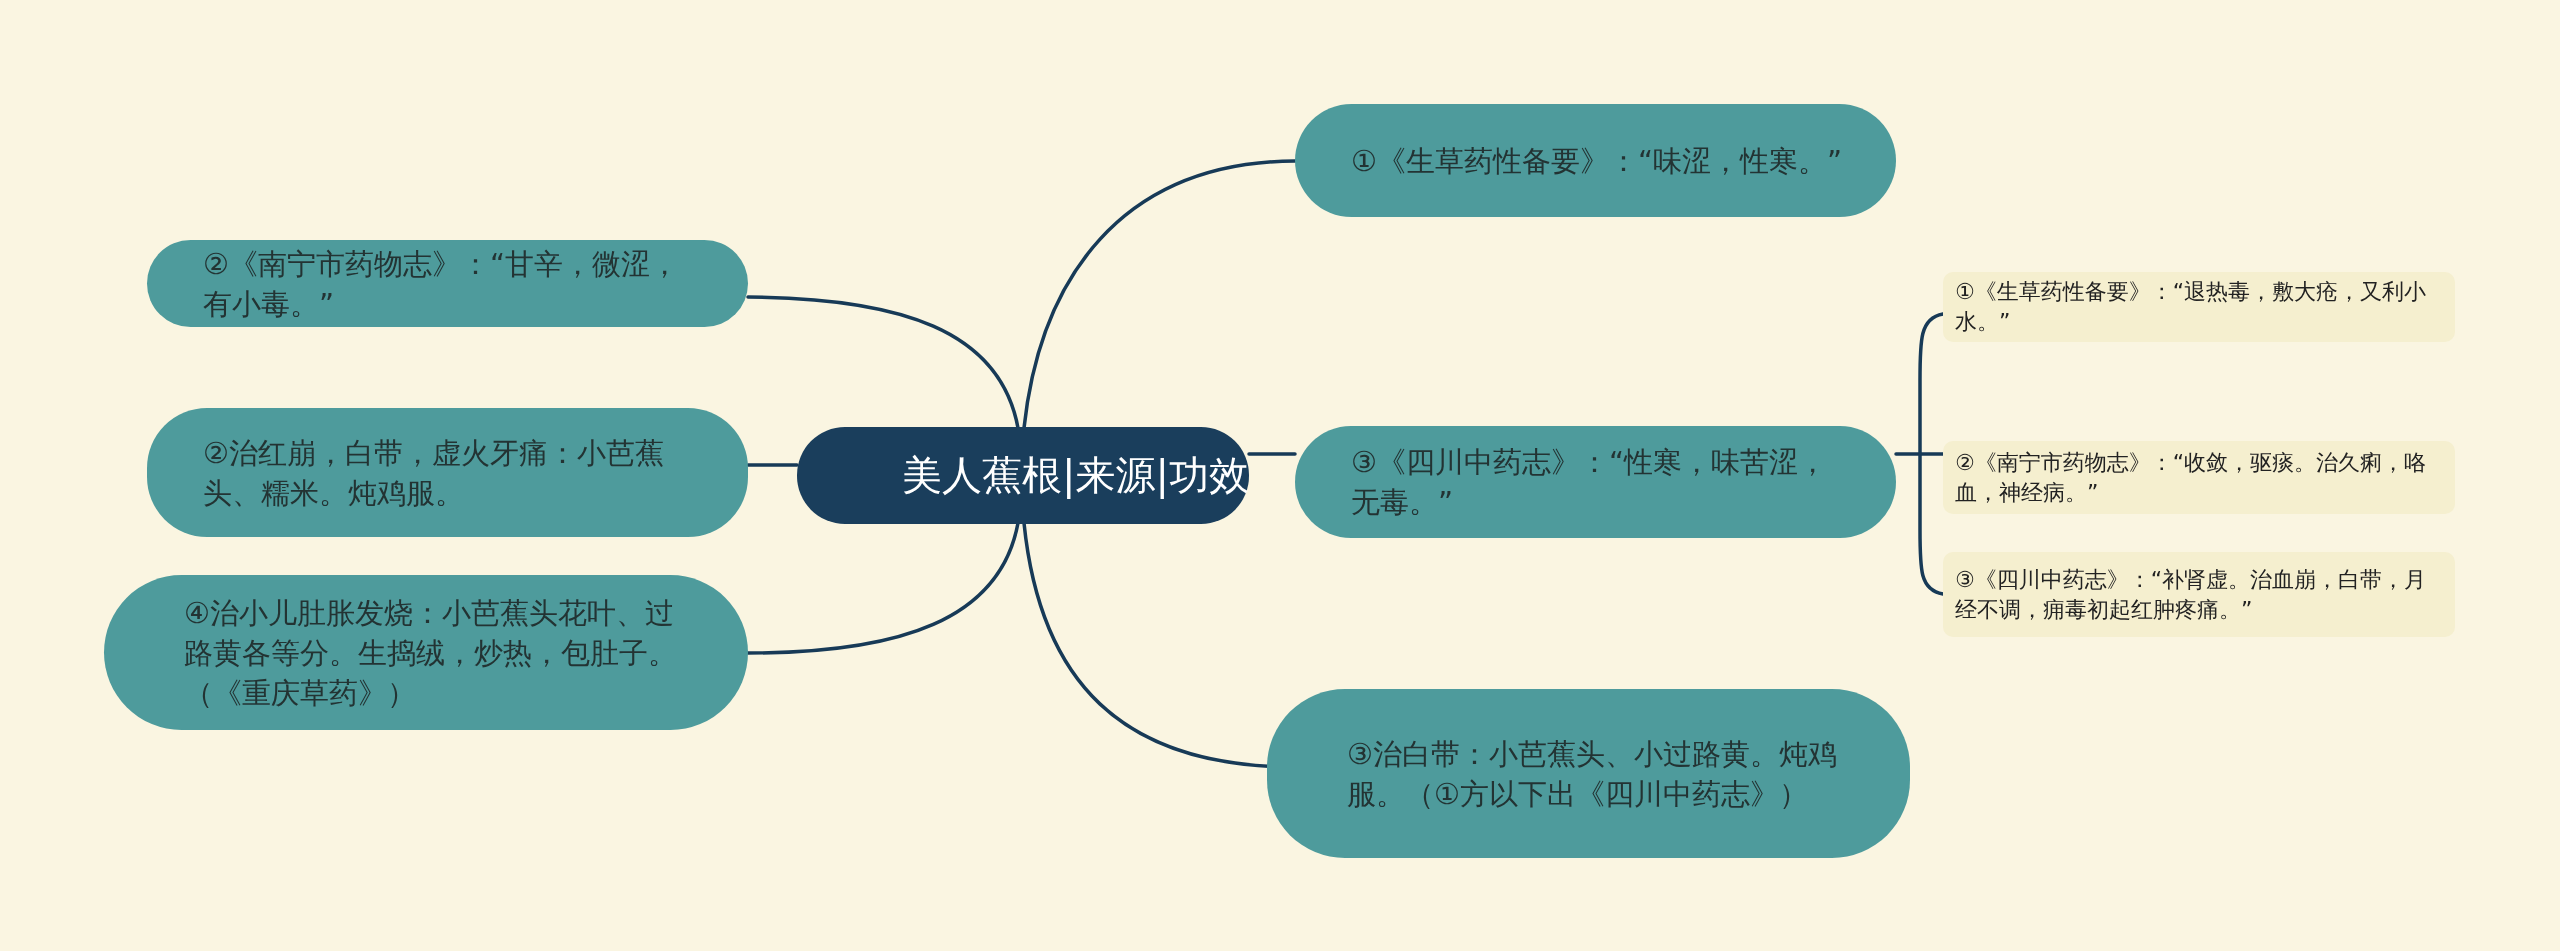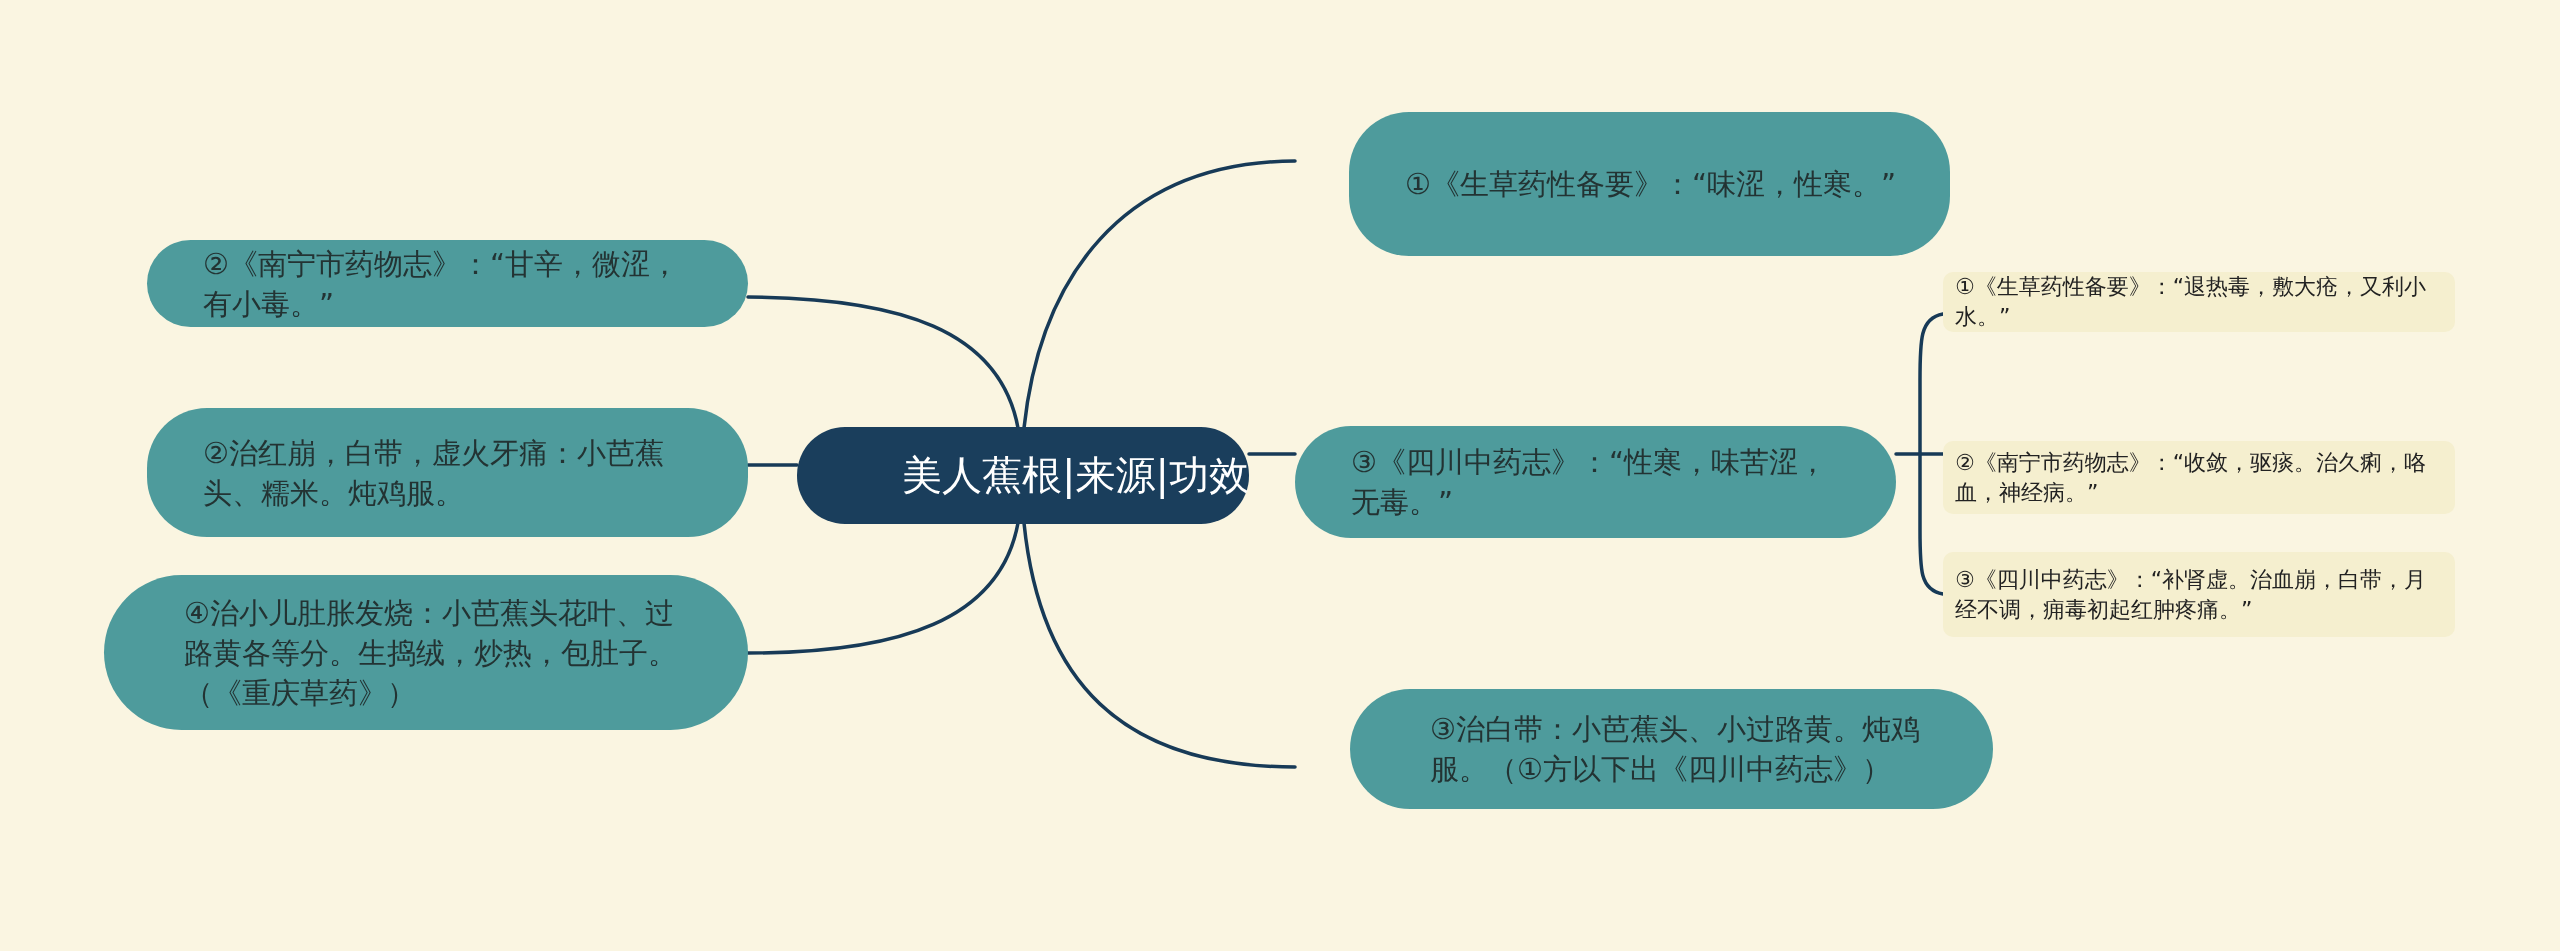--- a/index.html
+++ b/index.html
@@ -89,33 +89,33 @@
 </div>
 
 <div class="node branch" style="left:147px; top:408px; width:601px; height:129px;">
   <span>②治红崩，白带，虚火牙痛：小芭蕉头、糯米。炖鸡服。</span>
 </div>
 
 <div class="node branch" style="left:104px; top:575px; width:644px; height:155px; border-radius:78px; padding-left:80px; padding-right:50px;justify-content:center;">
   <span>④治小儿肚胀发烧：小芭蕉头花叶、过路黄各等分。生捣绒，炒热，包肚子。（《重庆草药》）</span>
 </div>
 
-<div class="node branch" style="left:1349px; top:104px; width:601px; height:144px;margin-top:8px;">
+<div class="node branch" style="left:1295px; top:104px; width:601px; height:113px;">
   <span>①《生草药性备要》：“味涩，性寒。”</span>
 </div>
 
 <div class="node branch" style="left:1295px; top:398px; width:601px; height:112px;margin-top:28px;">
   <span>③《四川中药志》：“性寒，味苦涩，无毒。”</span>
 </div>
 
-<div class="node branch" style="left:1350px; top:689px; width:643px; height:120px; border-radius:78px; padding-left:80px; padding-right:50px;">
+<div class="node branch" style="left:1267px; top:689px; width:643px; height:169px; border-radius:78px; padding-left:80px; padding-right:50px;">
   <span>③治白带：小芭蕉头、小过路黄。炖鸡服。（①方以下出《四川中药志》）</span>
 </div>
 
-<div class="node leaf" style="left:1943px; top:272px; width:512px; height:60px;">
+<div class="node leaf" style="left:1943px; top:272px; width:512px; height:70px;">
   <span>①《生草药性备要》：“退热毒，敷大疮，又利小水。”</span>
 </div>
 
 <div class="node leaf" style="left:1943px; top:413px; width:512px; height:73px;margin-top:28px;">
   <span>②《南宁市药物志》：“收敛，驱痰。治久痢，咯血，神经病。”</span>
 </div>
 
 <div class="node leaf" style="left:1943px; top:552px; width:512px; height:85px;">
   <span>③《四川中药志》：“补肾虚。治血崩，白带，月经不调，痈毒初起红肿疼痛。”</span>
 </div>

